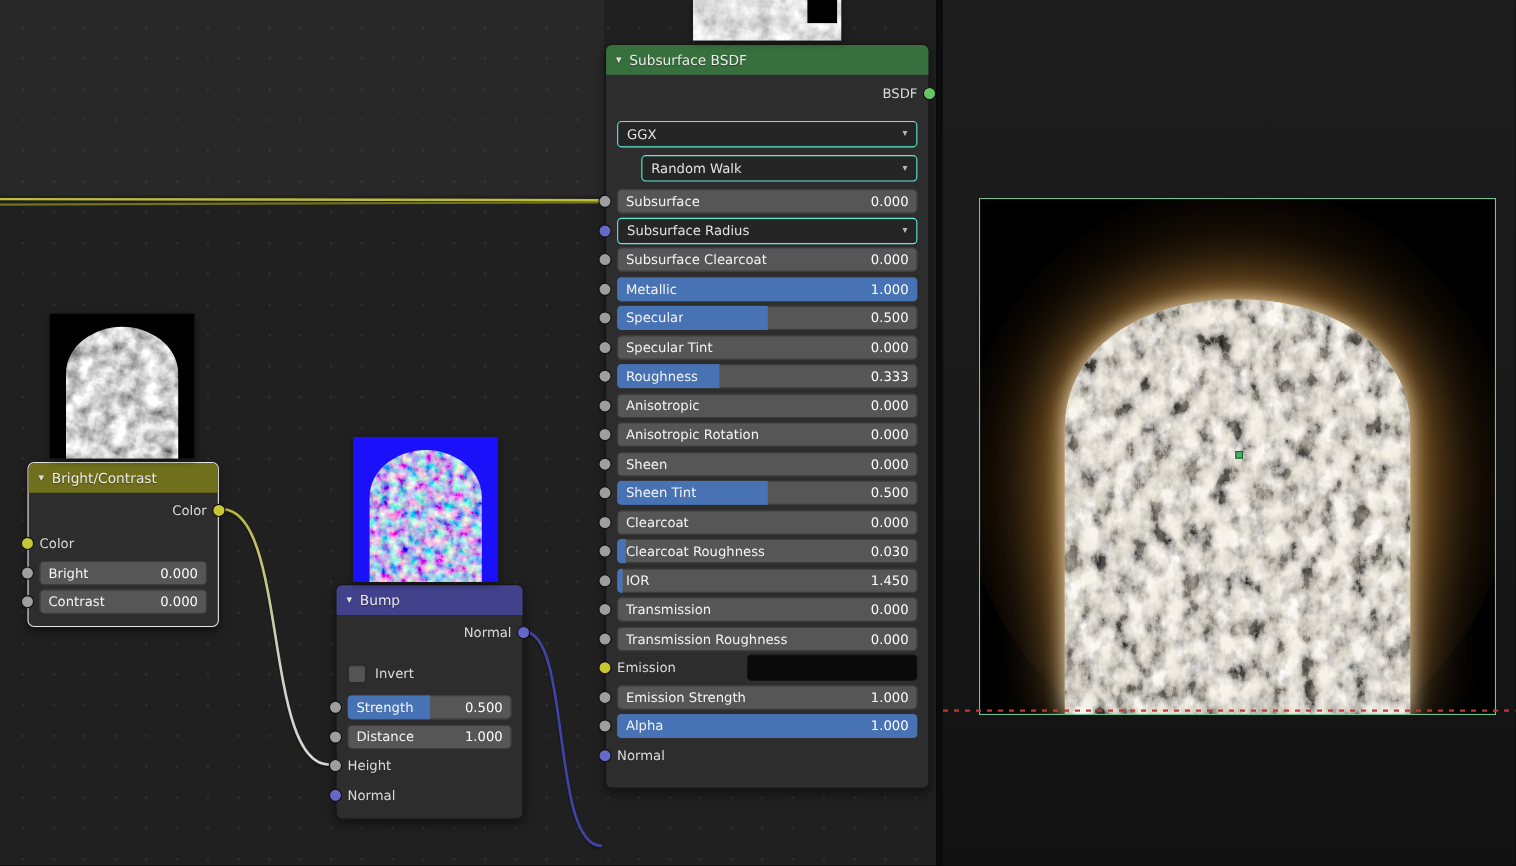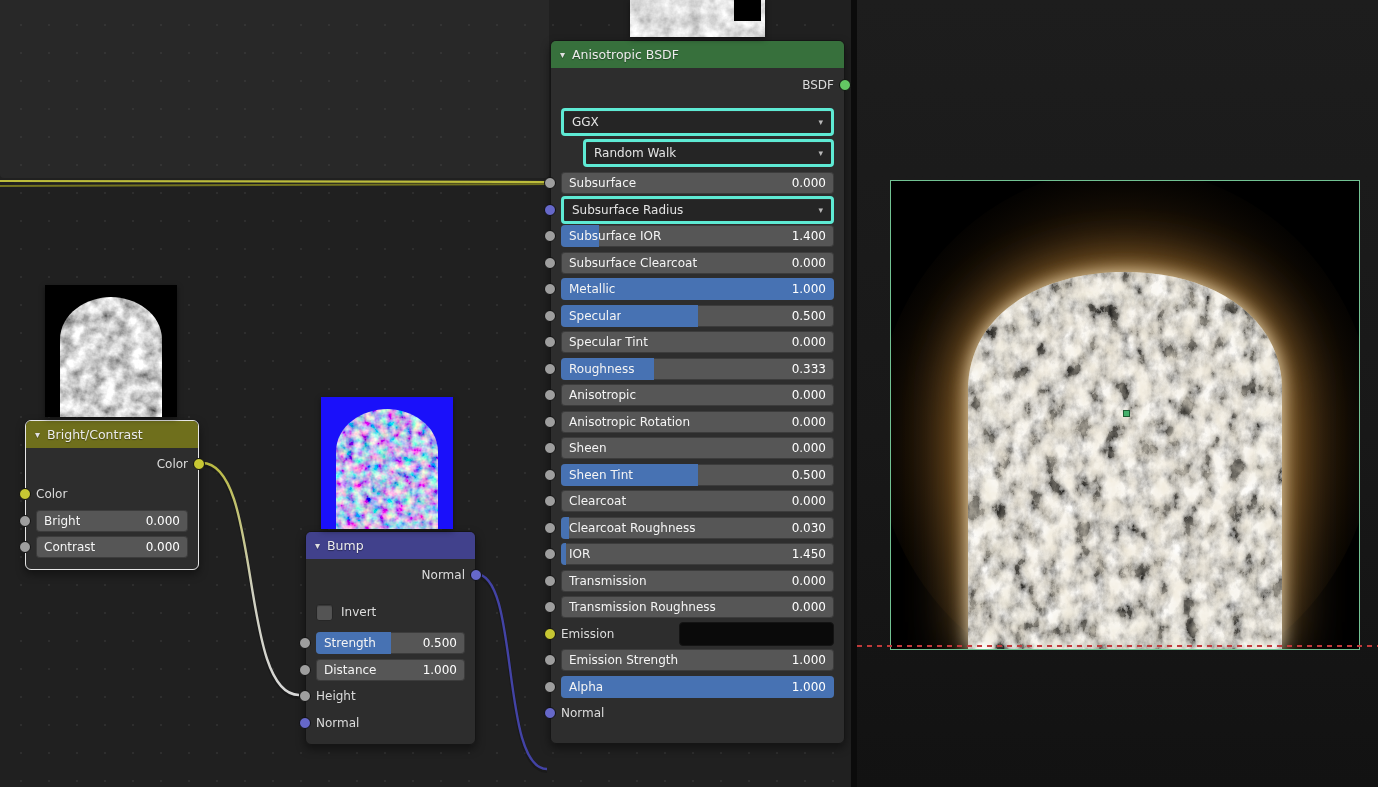--- a/index.html
+++ b/index.html
@@ -37,21 +37,21 @@
   .row.mb15{margin-bottom:15px;} .row.mb9{margin-bottom:9px;} .row.mb8{margin-bottom:8px;padding-left:22px;}
   .plab{color:#dcdcdc;white-space:nowrap;}
 
   .slider{position:relative;flex:1;height:22px;background:var(--slider_bg,#565656);
     border-radius:4px;display:flex;align-items:center;justify-content:space-between;
     padding:0 8px;overflow:hidden;box-shadow:inset 0 0 0 1px rgba(0,0,0,.30);}
   .slider .fill{position:absolute;left:0;top:0;bottom:0;width:0;background:var(--slider_fill,#4772b3);}
   .slider .lab{position:relative;z-index:1;color:#f4f4f4;white-space:nowrap;overflow:hidden;}
   .slider .val{position:relative;z-index:1;color:#fff;margin-left:6px;}
 
-  .dd{flex:1;height:22px;background:var(--dropdown_bg,#252525);border:3px solid #5eead4;
+  .dd{flex:1;height:22px;background:var(--dropdown_bg,#252525);border:1px solid #5eead4;
     border-radius:4px;display:flex;align-items:center;justify-content:space-between;
     padding:0 8px;color:#e3e3e3;box-shadow:inset 0 1px 0 rgba(255,255,255,.04);}
   .dd .chev{color:#b9b9b9;font-size:9px;}
 
   .swatch{width:153px;height:22px;margin-left:auto;border-radius:4px;border:1px solid #141414;flex:none;}
   .swatch.light{background:linear-gradient(#e4e4e4,#bdbdbd);}
   .swatch.dark{background:var(--swatch_black,#0a0a0a);}
 
   .cb{width:15px;height:15px;border-radius:3px;background:#545454;border:1px solid #262626;
     box-shadow:inset 0 1px 1px rgba(0,0,0,.35);}
@@ -146,21 +146,21 @@
           <feComposite in2="SourceGraphic" operator="in"></feComposite>
         </filter>
       </defs>
       <rect width="132" height="132" fill="#1a10fa"></rect>
       <path d="M15,132 L15,55 C15,28 42,12 66,12 C90,12 117,28 117,55 L117,132 Z" fill="#8888ff" filter="url(#f-norm)"></path>
     </svg>
 
     <div class="node" style="left:550px;top:40px;width:293px">
       <div class="node-header hdr-principled">
         <span class="chev">▾</span>
-        <span>Anisotropic BSDF</span>
+        <span>Subsurface BSDF</span>
       </div>
       <div class="node-body">
         <div class="row out mb15">
           <span class="plab">BSDF</span>
           <span class="sk out sgn"></span>
         </div>
         <div class="row mb9">
           <div class="dd">
             <span>GGX</span>
             <span class="chev">▾</span>
@@ -178,28 +178,20 @@
             <span class="fill" style="width: 0%;"></span>
             <span class="lab">Subsurface</span>
             <span class="val">0.000</span>
           </div>
         </div>
         <div class="row">
           <span class="sk in sp"></span>
           <div class="dd">
             <span>Subsurface Radius</span>
             <span class="chev">▾</span>
-          </div>
-        </div>
-        <div class="row">
-          <span class="sk in sgr"></span>
-          <div class="slider">
-            <span class="fill" style="width: 14%;"></span>
-            <span class="lab">Subsurface IOR</span>
-            <span class="val">1.400</span>
           </div>
         </div>
         <div class="row">
           <span class="sk in sgr"></span>
           <div class="slider">
             <span class="fill" style="width: 0%;"></span>
             <span class="lab">Subsurface Clearcoat</span>
             <span class="val">0.000</span>
           </div>
         </div>

